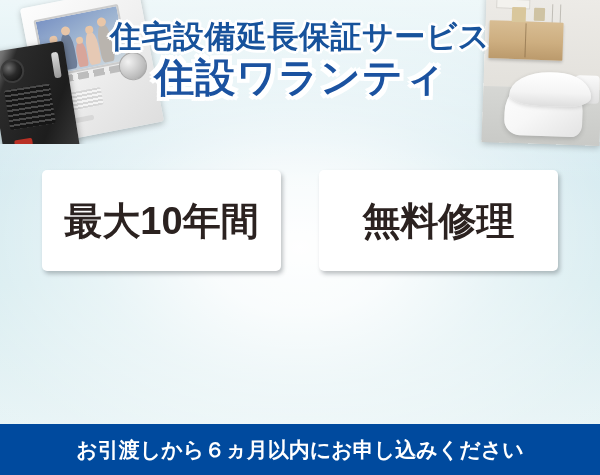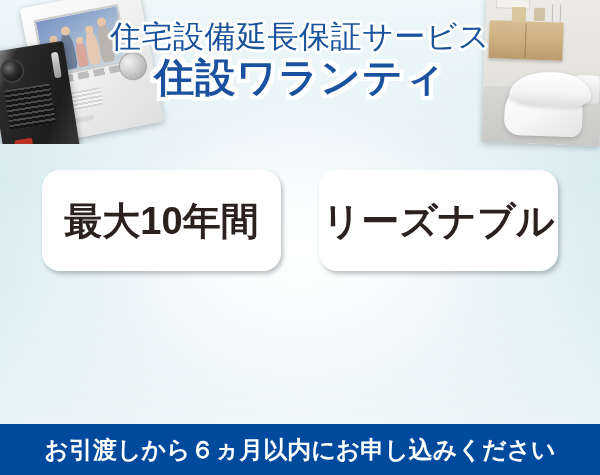--- a/index.html
+++ b/index.html
@@ -293,21 +293,21 @@
     left: 0; right: 0;
     top: 0;
     text-align: center;
     pointer-events: none;
   }
   .subtitle {
     margin: 0;
     padding-top: 21px;
     font-size: 31px;
     line-height: 1;
-    font-weight: normal;
+    font-weight: bold;
     color: #17529b;
     letter-spacing: 0.5px;
     text-shadow:
        2px 0 0 #fff, -2px 0 0 #fff, 0 2px 0 #fff, 0 -2px 0 #fff,
        2px 2px 0 #fff, -2px 2px 0 #fff, 2px -2px 0 #fff, -2px -2px 0 #fff,
        3px 0 0 #fff, -3px 0 0 #fff, 0 3px 0 #fff, 0 -3px 0 #fff;
   }
   .maintitle {
     margin: 0;
     padding-top: 5px;
@@ -330,21 +330,21 @@
     top: 170px;
     width: 516px;
     display: grid;
     grid-template-columns: 239px 239px;
     grid-template-rows: 101px 101px;
     column-gap: 38px;
     row-gap: 22px;
   }
   .feature-card {
     background: #ffffff;
-    border-radius: 18px;
+    border-radius: 5px;
     box-shadow: 2px 3px 4px rgba(60,70,75,0.33);
     display: flex;
     align-items: center;
     justify-content: center;
   }
   .feature-label {
     font-size: 38px;
     font-weight: bold;
     color: #2b2220;
     letter-spacing: 0px;
@@ -358,21 +358,21 @@
     right: 0;
     bottom: 0;
     height: 51px;
     background: #004a9e;
     display: flex;
     align-items: center;
     justify-content: center;
   }
   .cta-text {
     color: #ffffff;
-    font-size: 24px;
+    font-size: 21px;
     font-weight: bold;
     line-height: 1;
     letter-spacing: 0px;
   }
 </style>
 </head>
 <body>
 
 <div id="banner">
 
@@ -426,21 +426,21 @@
   <div class="head-wrap">
     <div class="subtitle">住宅設備延長保証サービス</div>
     <div class="maintitle">住設ワランティ</div>
   </div>
 
   <div class="features">
     <div class="feature-card">
       <span class="feature-label">最大10年間</span>
     </div>
     <div class="feature-card">
-      <span class="feature-label">リーズナブル</span>
+      <span class="feature-label">無料修理</span>
     </div>
   </div>
 
   <div class="cta-bar">
     <span class="cta-text">お引渡しから６ヵ月以内にお申し込みください</span>
   </div>
 
 </div>
 
 </body></html>

